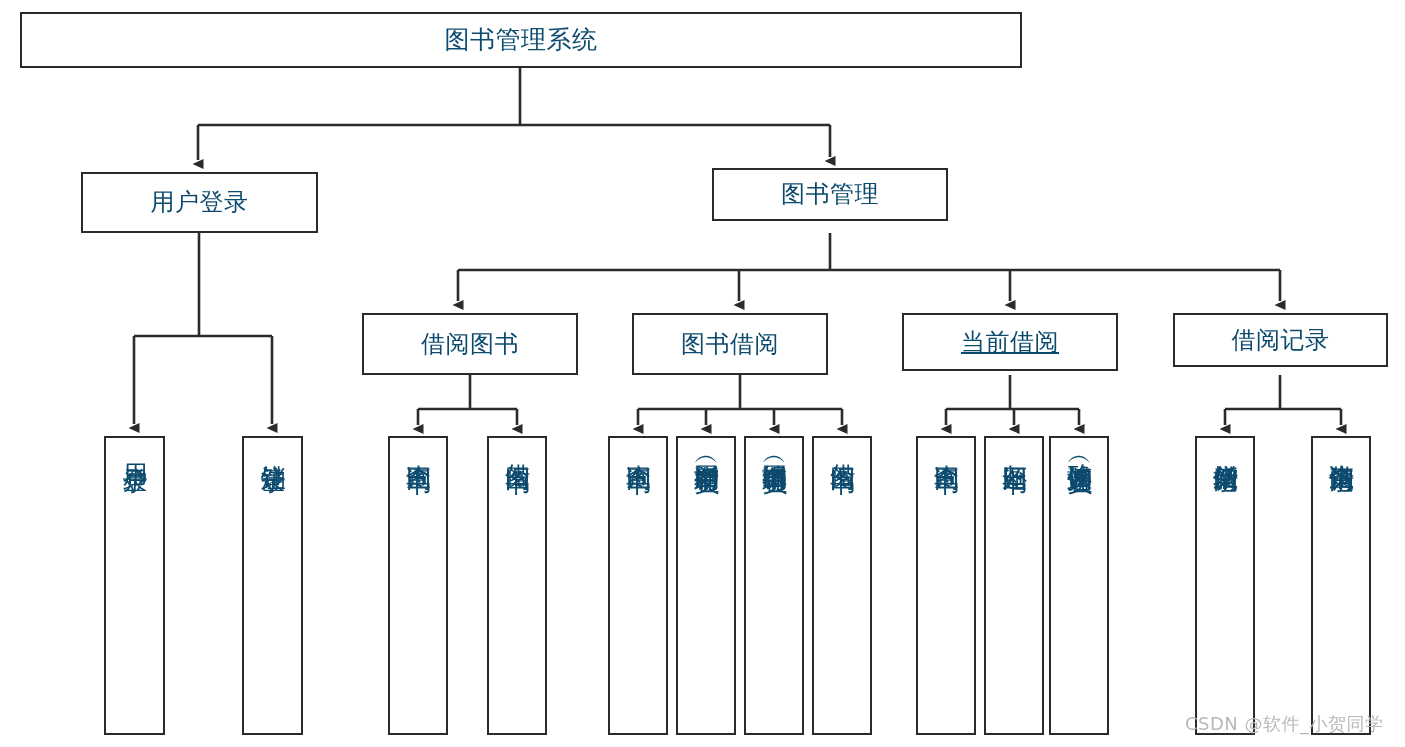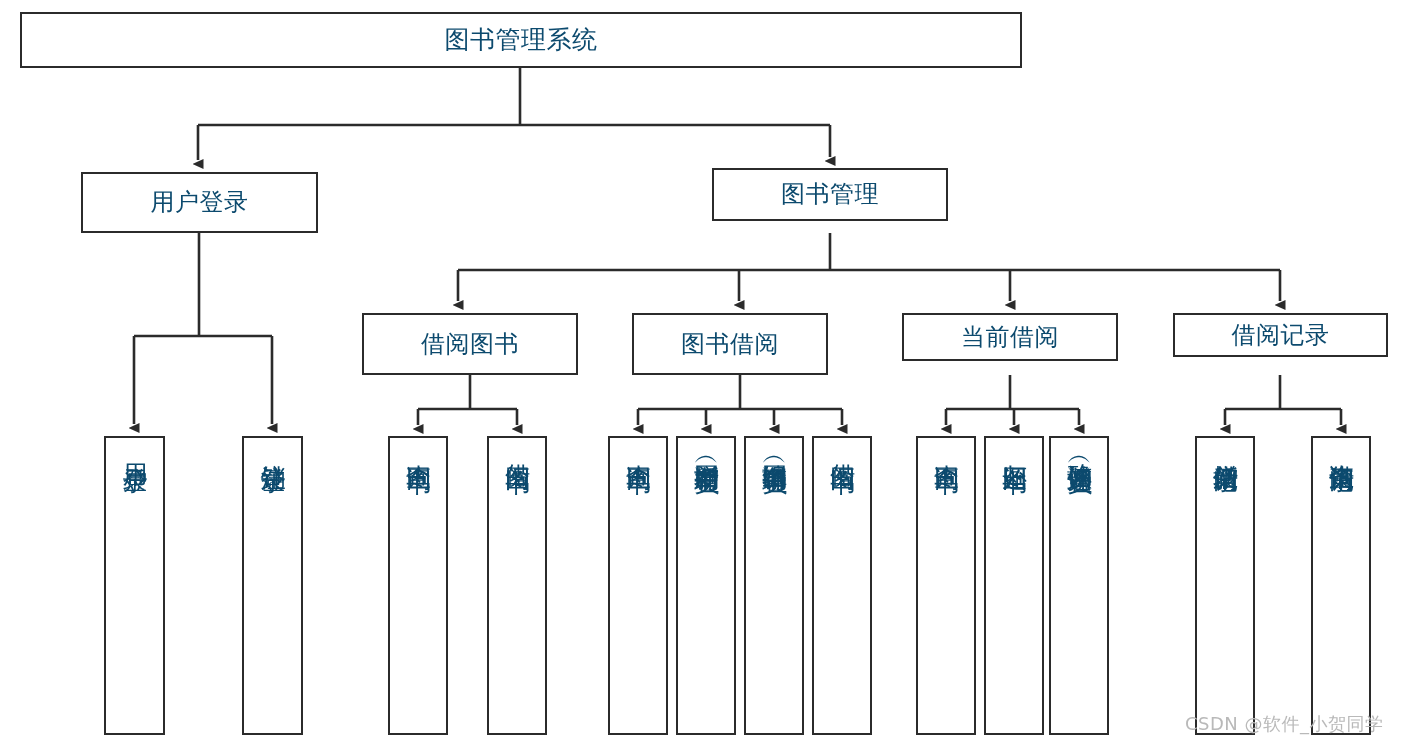--- a/index.html
+++ b/index.html
@@ -141,25 +141,25 @@
   </div>
 
   <div class="node-box horiz" style="left:362px; top:313px; width:216px; height:62px;">
     <span class="node-label">借阅图书</span>
   </div>
 
   <div class="node-box horiz" style="left:632px; top:313px; width:196px; height:62px;">
     <span class="node-label">图书借阅</span>
   </div>
 
-  <div class="node-box horiz" style="left:902px; top:313px; width:216px; height:48px;">
+  <div class="node-box horiz" style="left:902px; top:313px; width:216px; height:58px;text-decoration:underline;">
     <span class="node-label">当前借阅</span>
   </div>
 
-  <div class="node-box horiz" style="left:1173px; top:313px; width:215px; height:44px;">
+  <div class="node-box horiz" style="left:1173px; top:313px; width:215px; height:54px;">
     <span class="node-label">借阅记录</span>
   </div>
 
   <div class="node-box leaf" style="left:104px; top:436px; width:61px; height:299px;">
     <span class="node-label">用户登录</span>
   </div>
 
   <div class="node-box leaf" style="left:242px; top:436px; width:61px; height:299px;">
     <span class="node-label">注销登录</span>
   </div>

